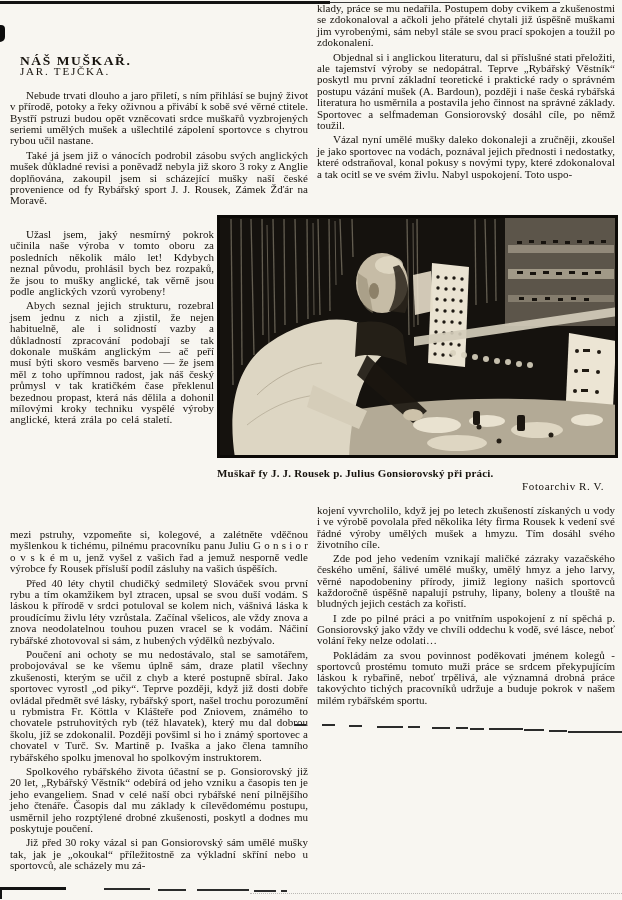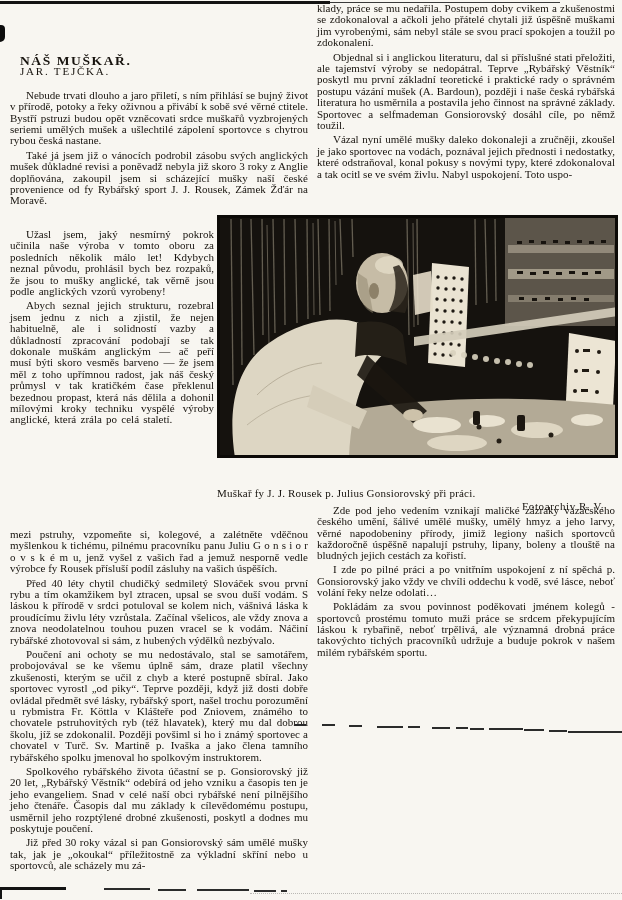--- a/index.html
+++ b/index.html
@@ -27,38 +27,38 @@
   .col-right-top{left:317px;top:3px;width:298px;}
   .col-right-bottom{left:317px;top:505px;width:298px;line-height:11.3px;}
   
   .heading{display:flex;justify-content:space-between;align-items:baseline;margin:0 2px 12px 0;flex-direction:column;}
   .heading h1{margin:0 0 0 10px;font-size:13.5px;font-weight:bold;letter-spacing:1.6px;white-space:nowrap;}
   .heading .byline{font-size:11px;letter-spacing:1.8px;white-space:nowrap;}
   
   .photo{position:absolute;left:217px;top:215px;width:401px;height:243px;}
   .photo svg{display:block;}
   .caption-block{position:absolute;left:217px;top:467px;width:401px;font-size:11px;}
-  .caption-line{font-weight:normal;letter-spacing:.2px;margin-top:20px;}
+  .caption-line{font-weight:bold;letter-spacing:.2px;}
   .credit-line{text-align:right;padding-right:14px;margin-top:1px;letter-spacing:.6px;}
 </style>
 </head>
 <body>
 
 <div class="page">
 
   <div class="rule rule-top-thick"></div>
   <div class="rule-top-thin" style="position:absolute;"></div>
   <div class="edge-blob"></div>
 
   <div class="col col-left">
     <div class="heading">
       <h1>NÁŠ MUŠKAŘ.</h1>
       <span class="byline">JAR. TEJČKA.</span>
     </div>
-    <p>Nebude trvati dlouho a jaro přiletí, s ním přihlásí se bujný život v přírodě, potoky a řeky oživnou a přivábí k sobě své věrné ctitele. Bystří pstruzi budou opět vzněcovati srdce muškařů vyzbrojených seriemi umělých mušek a ušlechtilé zápolení sportovce s chytrou rybou česká nastane.</p>
+    <p>Nebude trvati dlouho a jaro přiletí, s ním přihlásí se bujný život v přírodě, potoky a řeky oživnou a přivábí k sobě své věrné ctitele. Bystří pstruzi budou opět vzněcovati srdce muškařů vyzbrojených seriemi umělých mušek a ušlechtilé zápolení sportovce s chytrou rybou učil nastane.</p>
     <p>Také já jsem již o vánocích podrobil zásobu svých anglických mušek důkladné revisi a poněvadž nebyla již skoro 3 roky z Anglie doplňována, zakoupil jsem si scházející mušky naší české provenience od fy Rybářský sport J. J. Rousek, Zámek Žďár na Moravě.</p>
     <div class="narrow">
       <p>Užasl jsem, jaký nesmírný pokrok učinila naše výroba v tomto oboru za posledních několik málo let! Kdybych neznal původu, prohlásil bych bez rozpaků, že jsou to mušky anglické, tak věrně jsou podle anglických vzorů vyrobeny!</p>
       <p>Abych seznal jejich strukturu, rozebral jsem jednu z nich a zjistil, že nejen habituelně, ale i solidností vazby a důkladností zpracování podobají se tak dokonale muškám anglickým — ač peří musí býti skoro vesměs barveno — že jsem měl z toho upřímnou radost, jak náš český průmysl v tak kratičkém čase překlenul bezednou propast, která nás dělila a dohonil mílovými kroky techniku vyspělé výroby anglické, která zrála po celá staletí.</p>
     </div>
     <div class="wide">
       <p class="no-indent">mezi pstruhy, vzpomeňte si, kolegové, a zalétněte vděčnou myšlenkou k tichému, pilnému pracovníku panu Juliu G o n s i o r o v s k é m u, jenž vyšel z vašich řad a jemuž nesporně vedle výrobce fy Rousek přísluší podíl zásluhy na vašich úspěších.</p>
       <p>Před 40 léty chytil chudičký sedmiletý Slováček svou první rybu a tím okamžikem byl ztracen, upsal se svou duší vodám. S láskou k přírodě v srdci potuloval se kolem nich, vášnivá láska k proudícímu živlu léty vzrůstala. Začínal všelicos, ale vždy znova a znova neodolatelnou touhou puzen vracel se k vodám. Náčiní rybářské zhotovoval si sám, z hubených výdělků nezbývalo.</p>
       <p>Poučení ani ochoty se mu nedostávalo, stal se samotářem, probojovával se ke všemu úplně sám, draze platil všechny zkušenosti, kterým se učil z chyb a které postupně sbíral. Jako sportovec vyrostl „od piky“. Teprve později, když již dosti dobře ovládal předmět své lásky, rybářský sport, našel trochu porozumění u rybmistra Fr. Köttla v Klášteře pod Zniovem, známého to chovatele pstruhovitých ryb (též hlavatek), který mu dal dobrou školu, jíž se zdokonalil. Později povšiml si ho i známý sportovec a chovatel v Turč. Sv. Martině p. Ivaška a jako člena tamního rybářského spolku jmenoval ho spolkovým instruktorem.</p>
       <p>Spolkového rybářského života účastní se p. Gonsiorovský již 20 let, „Rybářský Věstník“ odebírá od jeho vzniku a časopis ten je jeho evangeliem. Snad v celé naší obci rybářské není pilnějšího jeho čtenáře. Časopis dal mu základy k cílevědomému postupu, usměrnil jeho rozptýlené drobné zkušenosti, poskytl a dodnes mu poskytuje poučení.</p>
@@ -232,20 +232,21 @@
       <rect x="1.5" y="1.5" width="398" height="240" fill="none" stroke="#0c0a07" stroke-width="3"></rect>
     </svg>
   </div>
 
   <div class="caption-block">
     <div class="caption-line">Muškař fy J. J. Rousek p. Julius Gonsiorovský při práci.</div>
     <div class="credit-line">Fotoarchiv R. V.</div>
   </div>
 
   <div class="col col-right-bottom">
+    <p class="no-indent">kojení vyvrcholilo, když jej po letech zkušeností získaných u vody i ve výrobě povolala před několika léty firma Rousek k vedení své řádné výroby umělých mušek a hmyzu. Tím dosáhl svého životního cíle.</p>
     <p>Zde pod jeho vedením vznikají maličké zázraky vazačského českého umění, šálivé umělé mušky, umělý hmyz a jeho larvy, věrné napodobeniny přírody, jimiž legiony našich sportovců každoročně úspěšně napalují pstruhy, lipany, boleny a tlouště na bludných jejich cestách za kořistí.</p>
     <p>I zde po pilné práci a po vnitřním uspokojení z ní spěchá p. Gonsiorovský jako vždy ve chvíli oddechu k vodě, své lásce, neboť volání řeky nelze odolati…</p>
     <p>Pokládám za svou povinnost poděkovati jménem kolegů - sportovců prostému tomuto muži práce se srdcem překypujícím láskou k rybařině, neboť trpělivá, ale významná drobná práce takovýchto tichých pracovníků udržuje a buduje pokrok v našem milém rybářském sportu.</p>
   </div>
 
   <div>
     <div class="dash" style="left:295px;top:724px;width:11px;"></div>
     <div class="dash" style="left:322px;top:724px;width:13px;"></div>
     <div class="dash" style="left:349px;top:725px;width:13px;"></div>
     <div class="dash" style="left:377px;top:726px;width:26px;"></div>

